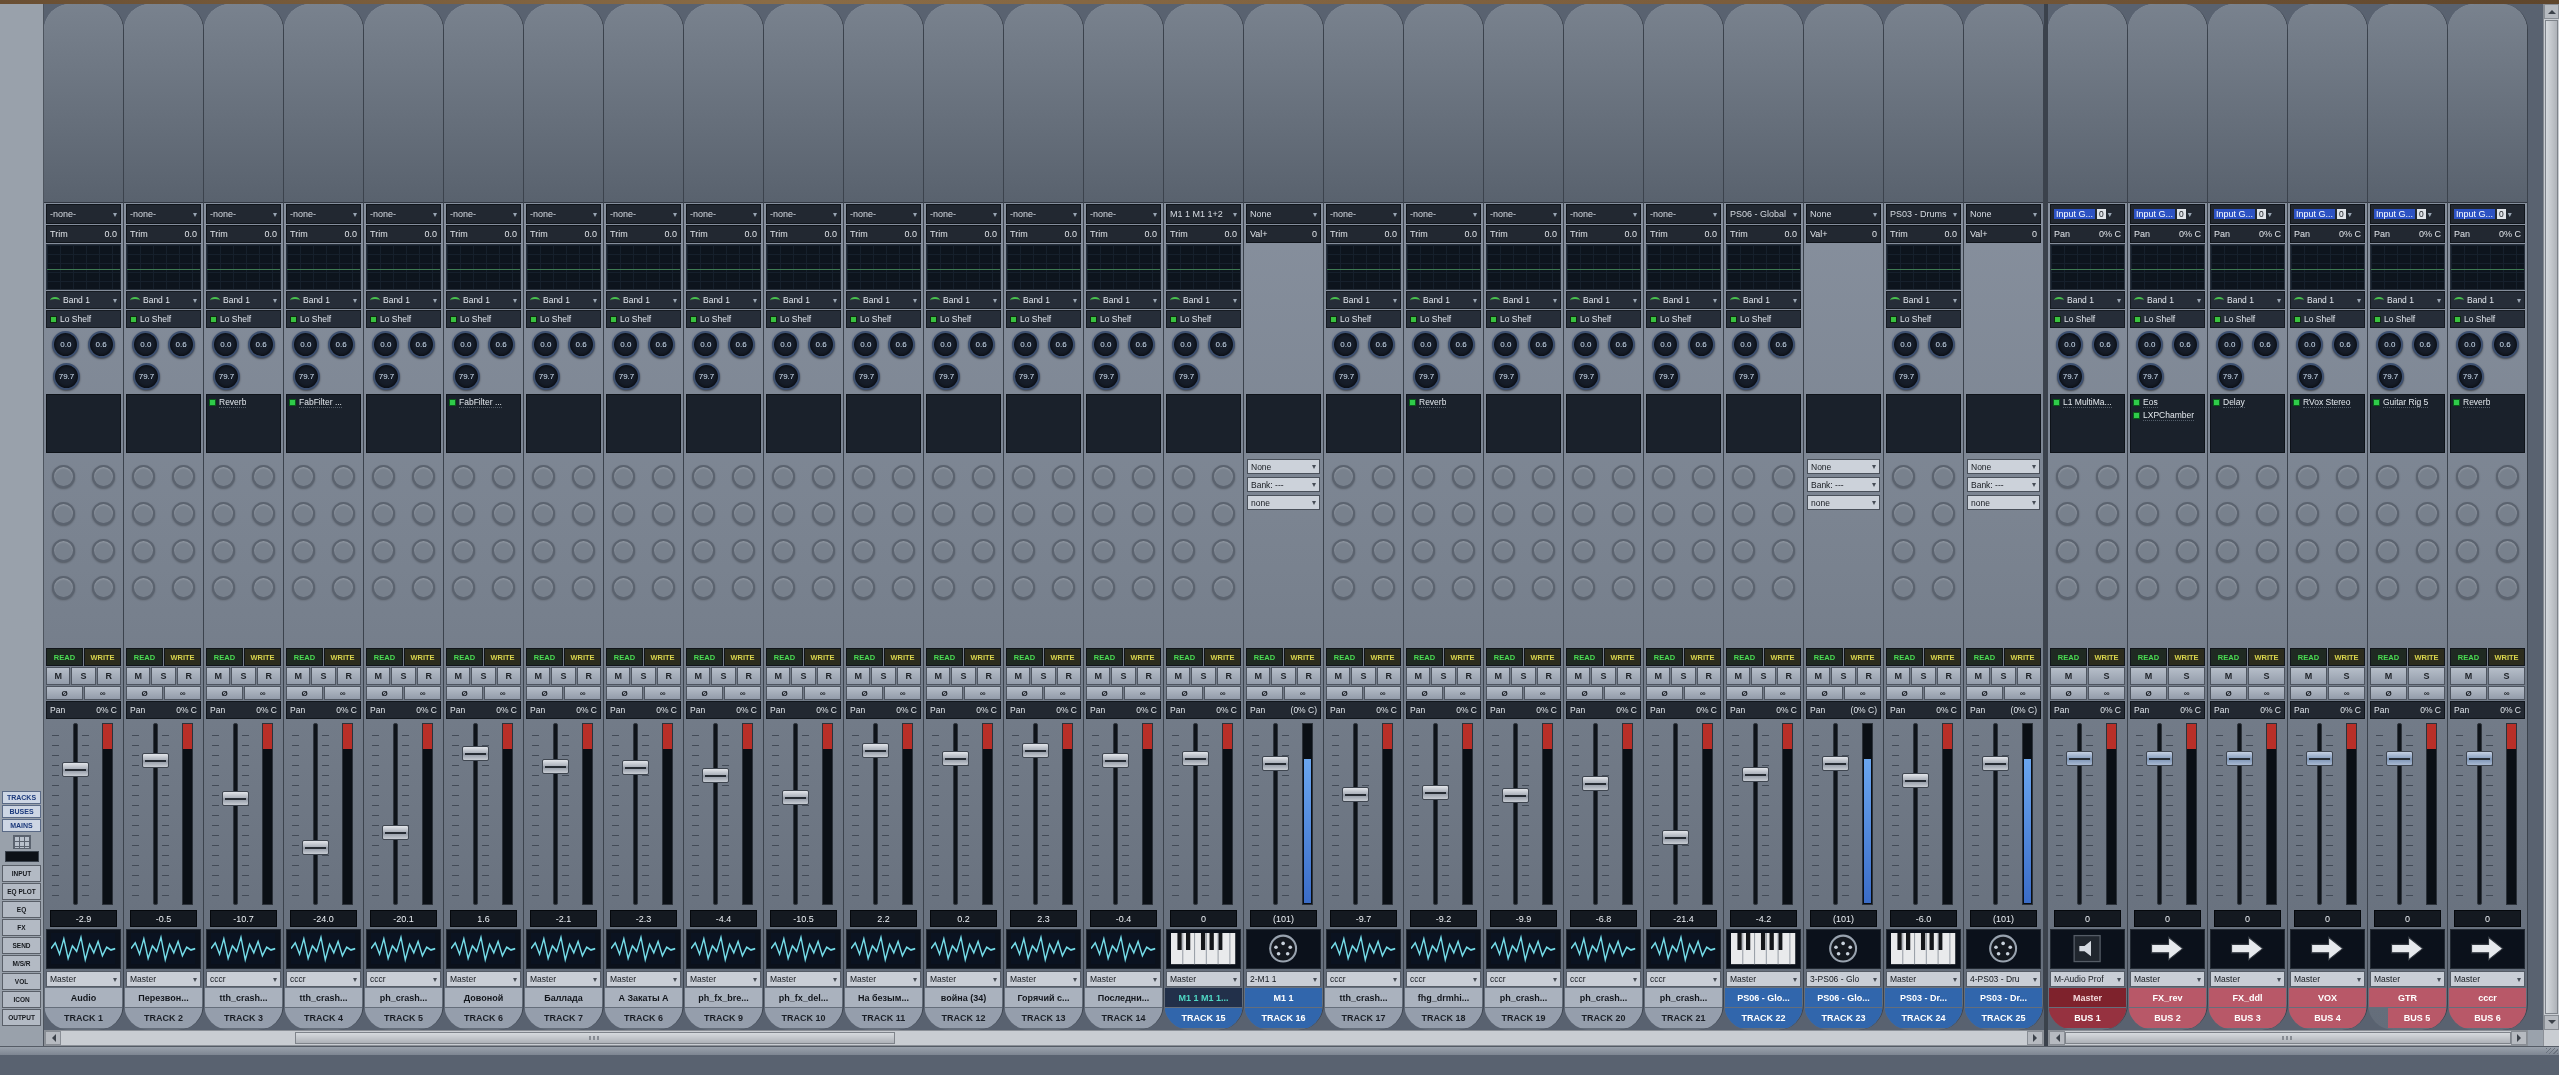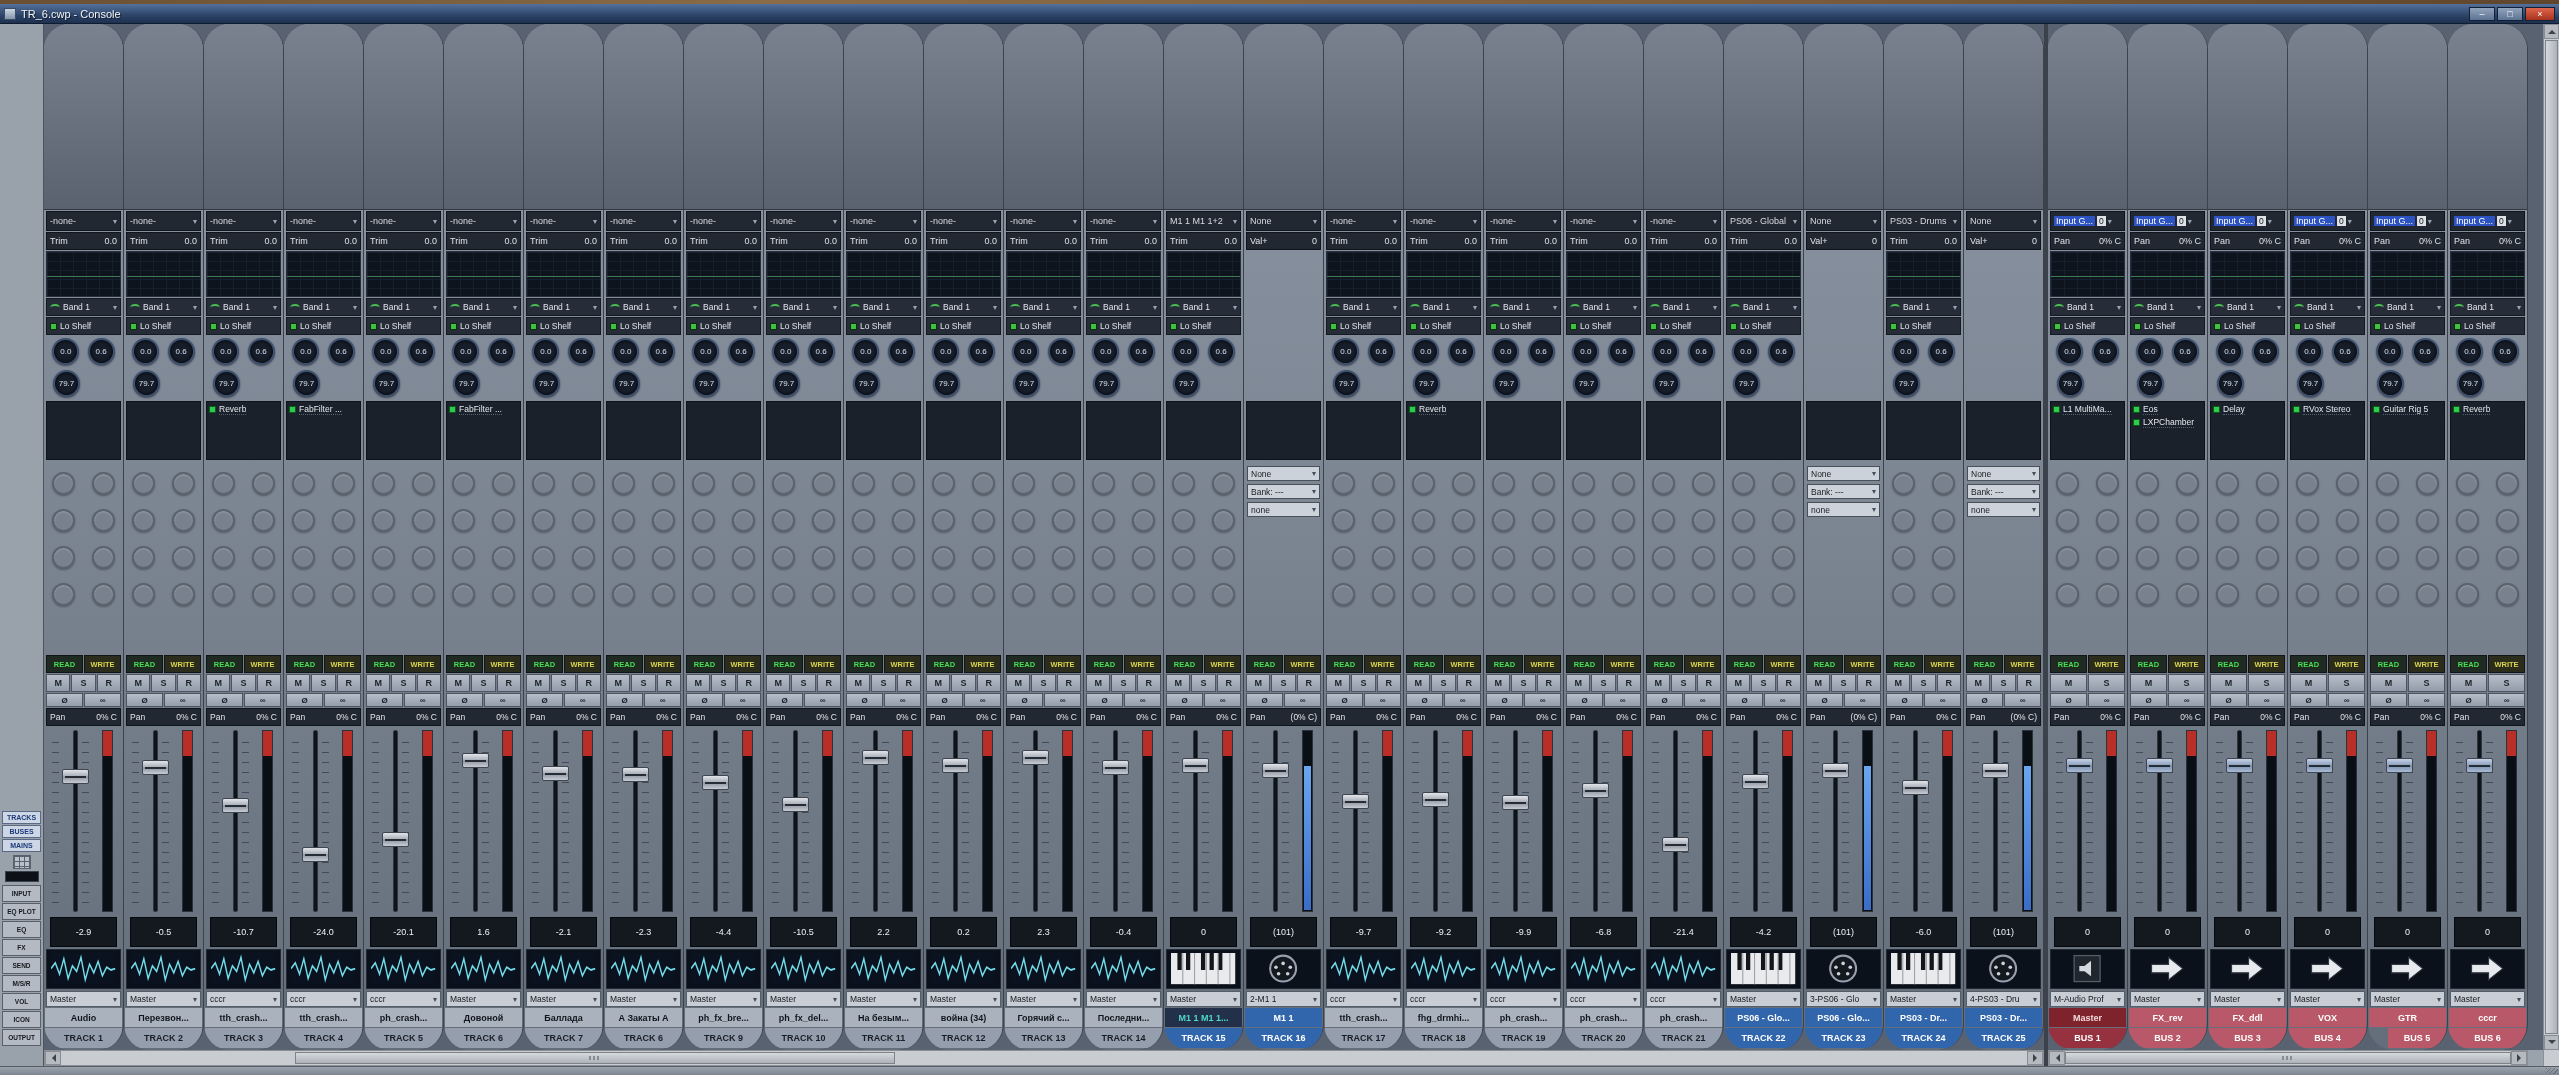--- a/index.html
+++ b/index.html
@@ -112,21 +112,21 @@
   .cap{position:absolute;left:16px;width:27px;height:15px;border-radius:2px;border:1px solid #3f4650;
     background:linear-gradient(#e2e5ea,#a8aeb8 48%,#8f96a2 52%,#c7ccd3);}
   .cap::after{content:"";position:absolute;left:2px;right:2px;top:6px;height:2px;background:#262c34;}
   .strip.bus .cap{background:linear-gradient(#c6d2e4,#8ba1c0 48%,#7b92b4 52%,#a9bad2);}
   .meter{position:absolute;right:8px;top:3px;bottom:3px;width:11px;background:#0a0f15;border:1px solid #2c323a;}
   .meter::before{content:"";position:absolute;left:0;right:0;top:0;height:14%;background:#b92f28;}
   .strip.midi .meter::before{display:none;}
   .strip.midi .meter::after{content:"";position:absolute;left:1px;right:1px;bottom:1px;height:80%;
     background:linear-gradient(#6aa6f0,#3a6cc8);}
 
-  .val-box{height:30px;margin:1px 6px 0;background:#141920;border:1px solid #05080c;color:#eef2f6;
+  .val-box{height:17px;margin:1px 6px 0;background:#141920;border:1px solid #05080c;color:#eef2f6;
     font-size:9px;display:flex;align-items:center;justify-content:center;}
   .icon-box{height:40px;margin:2px;background:#0b111b;border:1px solid #232a33;
     display:flex;align-items:center;justify-content:center;overflow:hidden;}
   .icon-box svg{width:88%;height:82%;}
   .out-row{height:16px;margin:0 2px;background:#c9ced6;border:1px solid #555c66;color:#14181e;
     font-size:8.5px;display:flex;align-items:center;justify-content:space-between;padding:0 3px;}
   .out-row .io-arrow{color:#454c56;}
   .out-label{white-space:nowrap;overflow:hidden;}
   .nm1{height:19px;margin:1px 1px 0;font-size:9px;font-weight:bold;display:flex;align-items:center;
     justify-content:center;overflow:hidden;white-space:nowrap;}
@@ -164,29 +164,20 @@
   .bborder .rgrip{position:absolute;right:1px;top:1px;bottom:1px;width:12px;
     background:repeating-linear-gradient(135deg,#6a727e 0 1px,transparent 1px 3px);}
 </style>
 </head>
 <body>
 
 <div class="deskstrip"></div>
 
 <div class="window">
 
-  <div class="titlebar">
-    <span class="app-icon"></span>
-    <span class="title">TR_6.cwp - Console</span>
-    <span class="winbtns">
-      <span class="wb">–</span>
-      <span class="wb">□</span>
-      <span class="wb close">×</span>
-    </span>
-  </div>
 
   <div class="main">
     <div class="ltoolbar">
       <div class="viewtoggles" id="view-toggles">
           <div class="vt">TRACKS</div>
           <div class="vt">BUSES</div>
           <div class="vt">MAINS</div>
         </div>
       <div class="gridbtn"></div>
       <div class="darkbox"></div>

